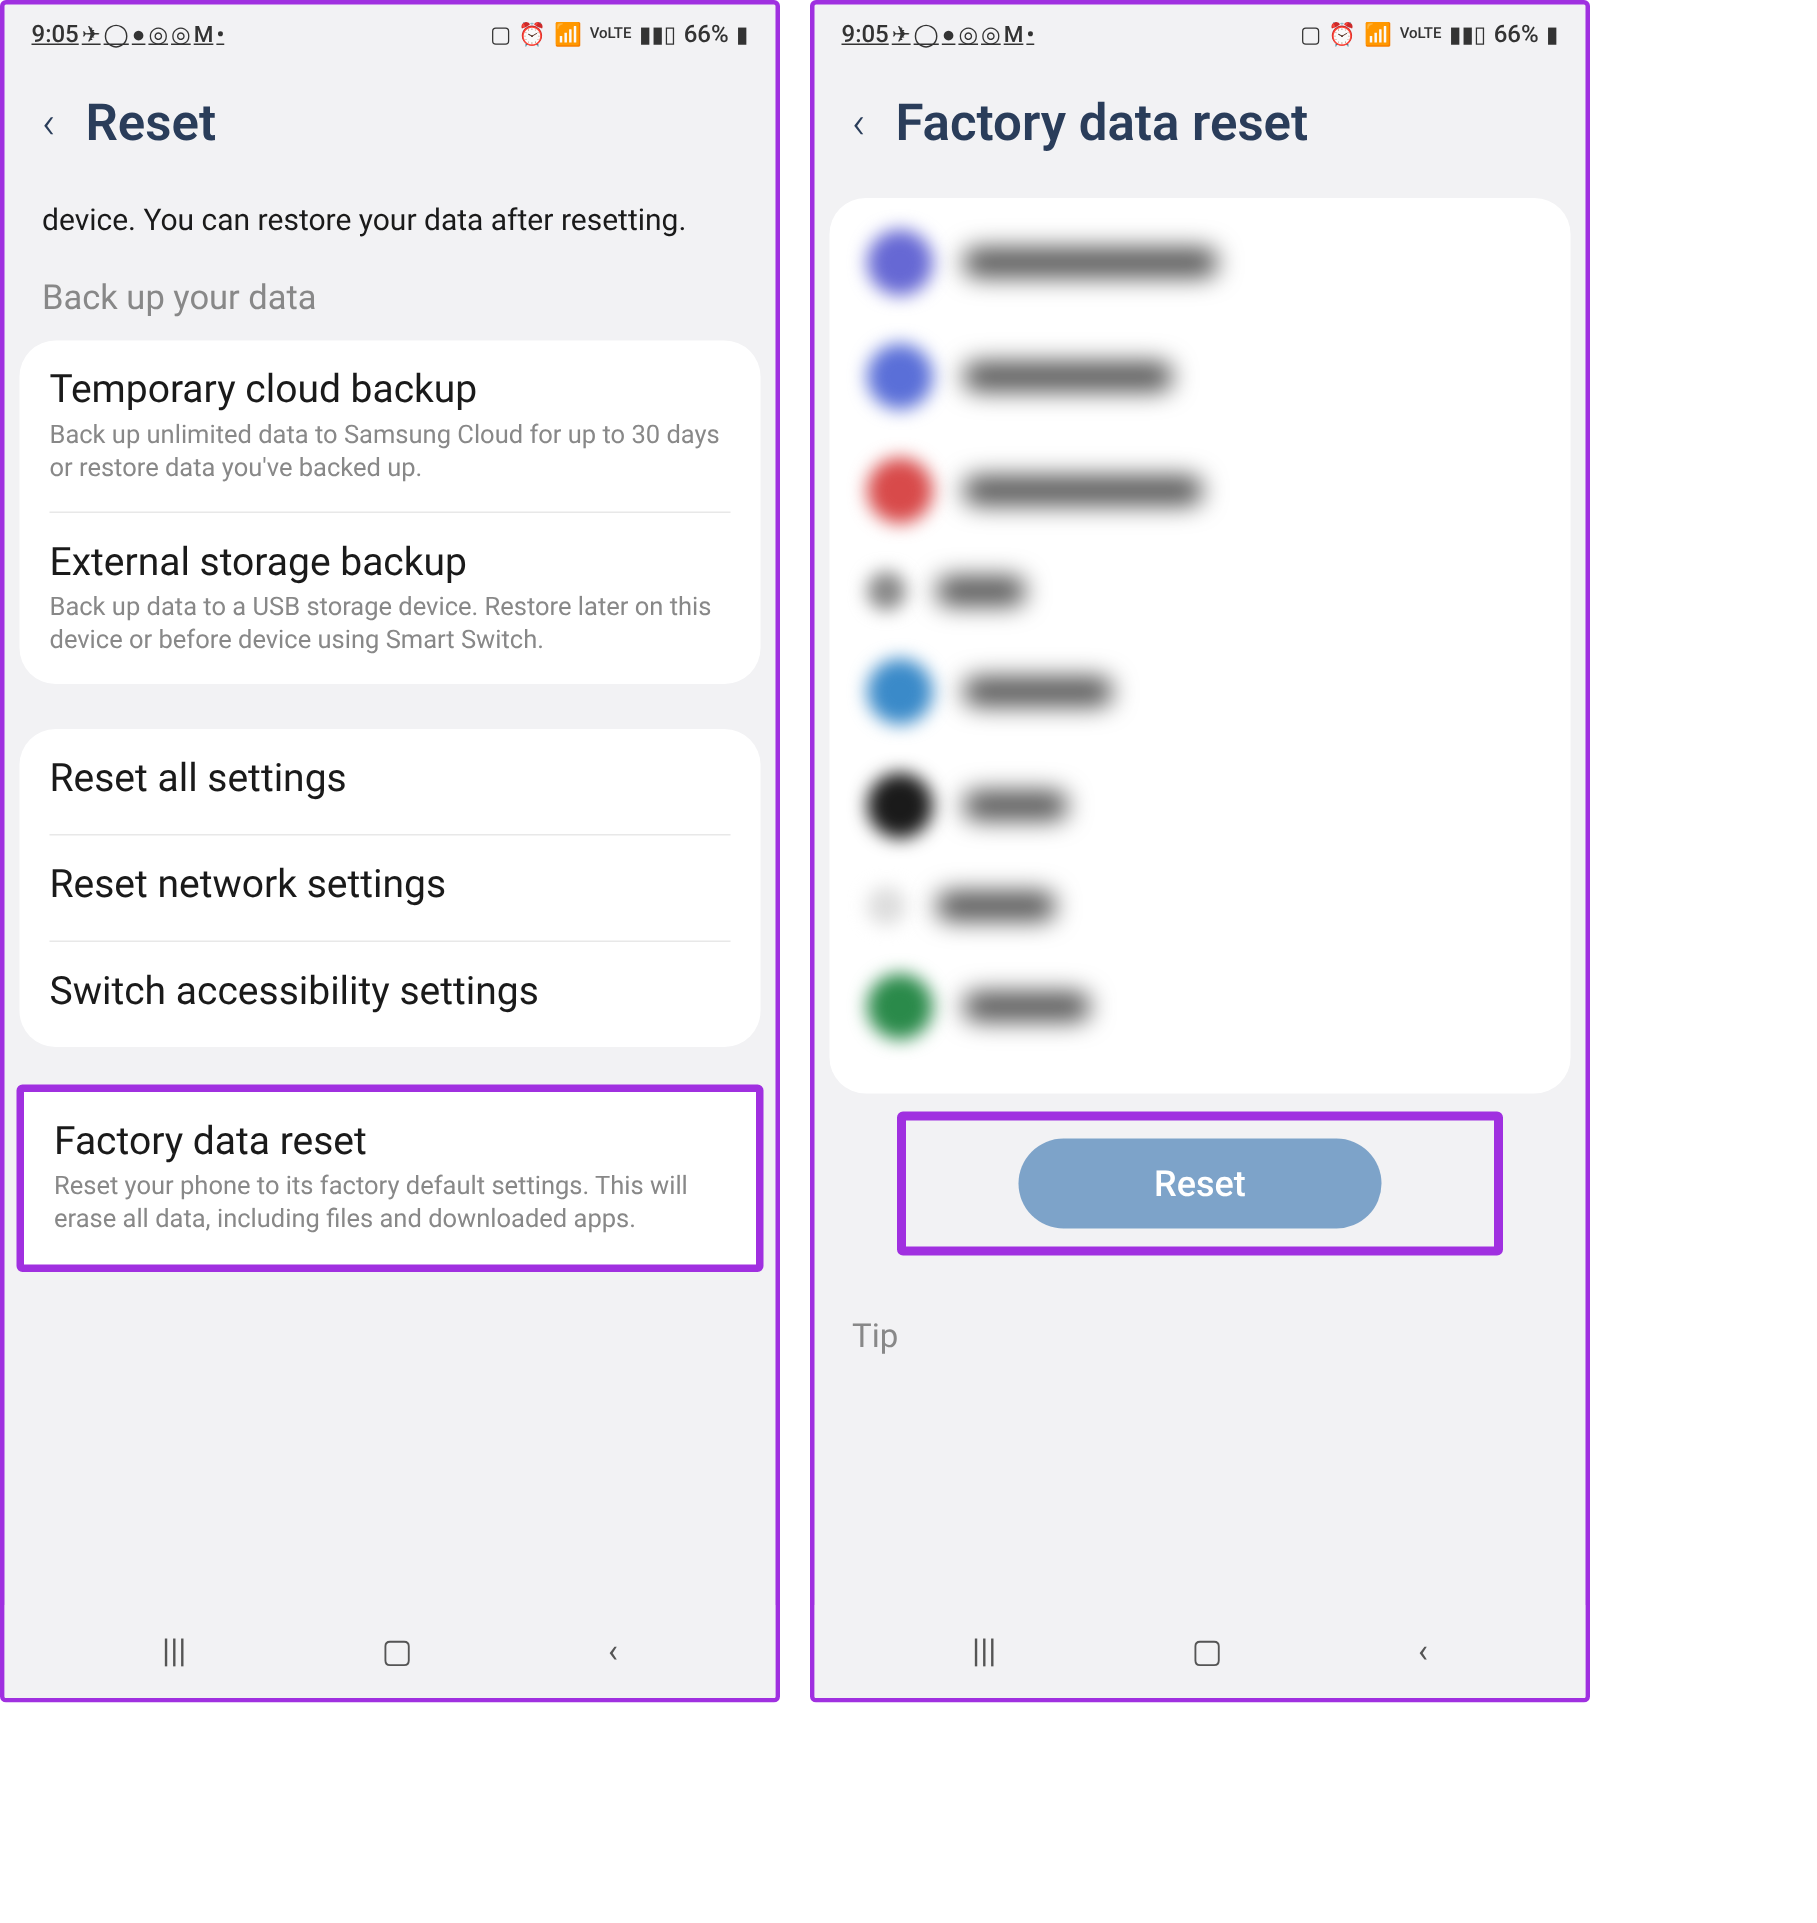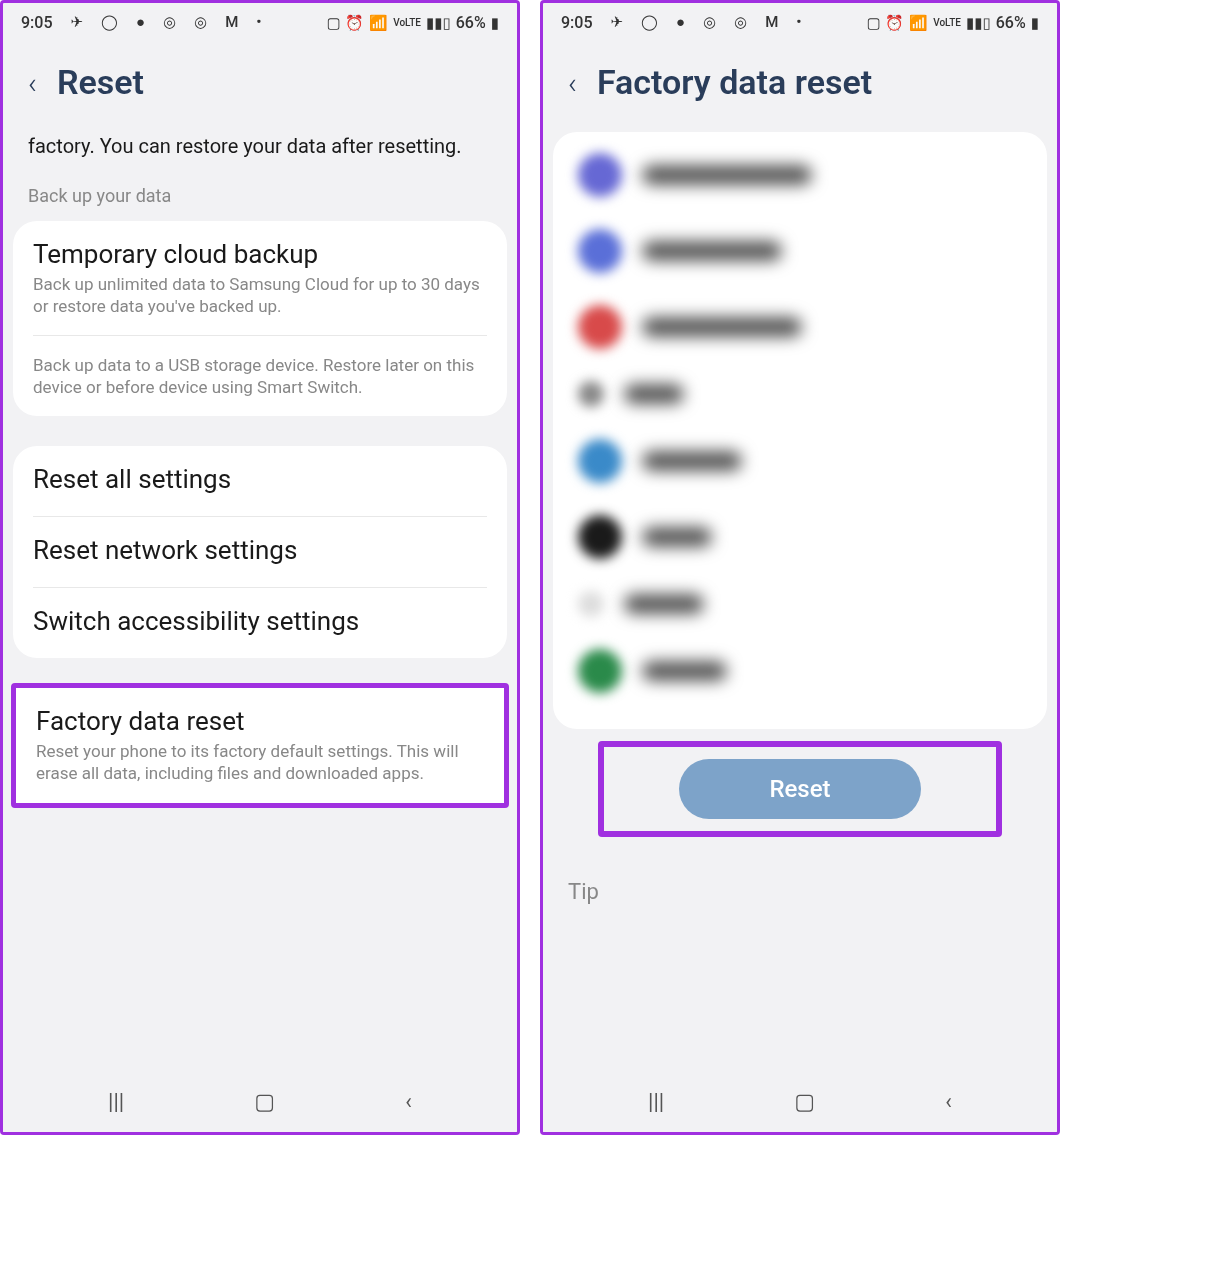--- a/index.html
+++ b/index.html
@@ -29,22 +29,23 @@
       display: flex;
       justify-content: space-between;
       align-items: center;
       padding: 10px 18px;
       font-size: 16px;
       color: #333;
       font-weight: 500;
     }
     .status-left {
       display: flex;
-      align-items: flex-start;
-      gap: 18px;
+      align-items: flex-end;
+      gap: 2px;
+      text-decoration: underline;
     }
     .status-right {
       display: flex;
       align-items: center;
       gap: 5px;
     }
     .status-icon {
       display: inline-block;
       font-size: 15px;
     }
@@ -69,21 +70,21 @@
       overflow: hidden;
     }
     .intro-text {
       padding: 0 25px 15px 25px;
       font-size: 20px;
       color: #1a1a1a;
       line-height: 1.4;
     }
     .section-label {
       padding: 10px 25px;
-      font-size: 18px;
+      font-size: 23px;
       color: #888;
     }
     .card {
       background: #fff;
       border-radius: 24px;
       margin: 5px 10px;
       overflow: hidden;
     }
     .list-item {
       padding: 18px 20px;
@@ -210,30 +211,31 @@
       <span class="status-icon">▮</span>
     </div>
   </div>
 
   <div class="header">
     <span class="back-chevron">‹</span>
     <span class="header-title">Reset</span>
   </div>
 
   <div class="content">
-    <div class="intro-text">factory. You can restore your data after resetting.</div>
+    <div class="intro-text">device. You can restore your data after resetting.</div>
     <div class="section-label">Back up your data</div>
 
     <div class="card">
       <div class="list-item">
         <div class="list-item-title">Temporary cloud backup</div>
         <div class="list-item-desc">Back up unlimited data to Samsung Cloud for up to 30 days or restore data you've backed up.</div>
       </div>
       <div class="divider"></div>
       <div class="list-item">
+        <div class="list-item-title">External storage backup</div>
         <div class="list-item-desc">Back up data to a USB storage device. Restore later on this device or before device using Smart Switch.</div>
       </div>
     </div>
 
     <div class="spacer"></div>
 
     <div class="card">
       <div class="list-item">
         <div class="list-item-title">Reset all settings</div>
       </div>

